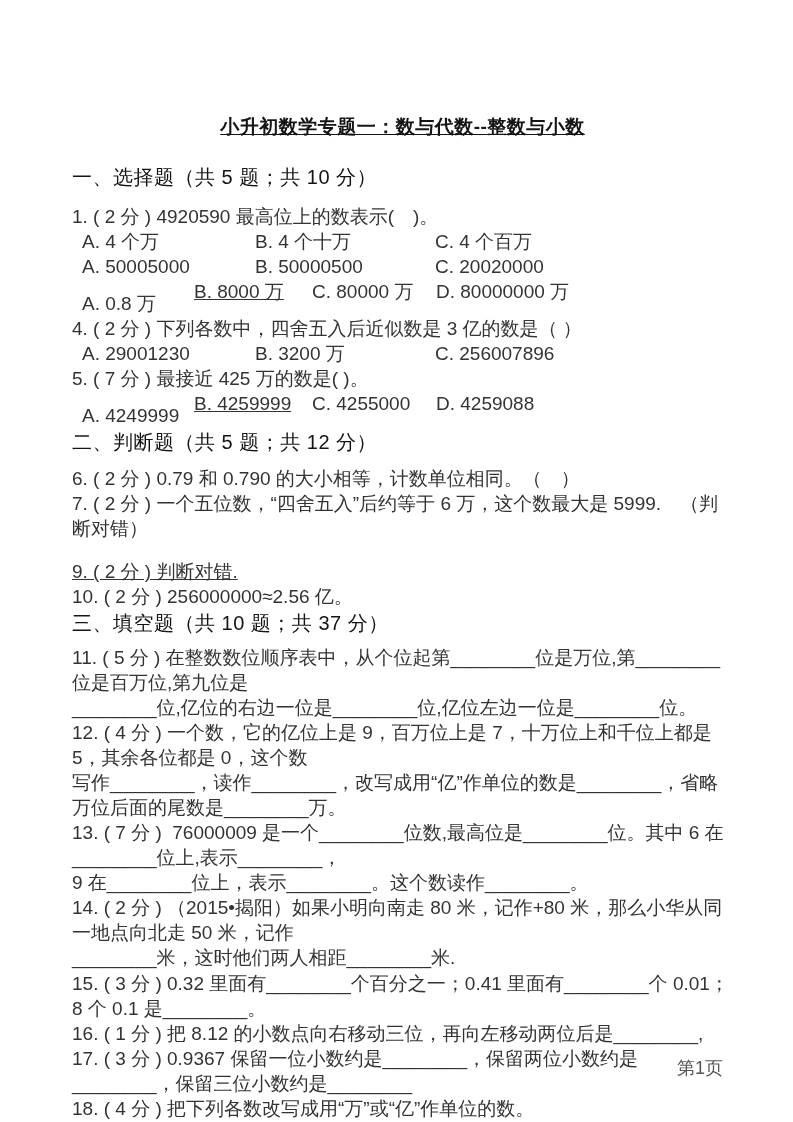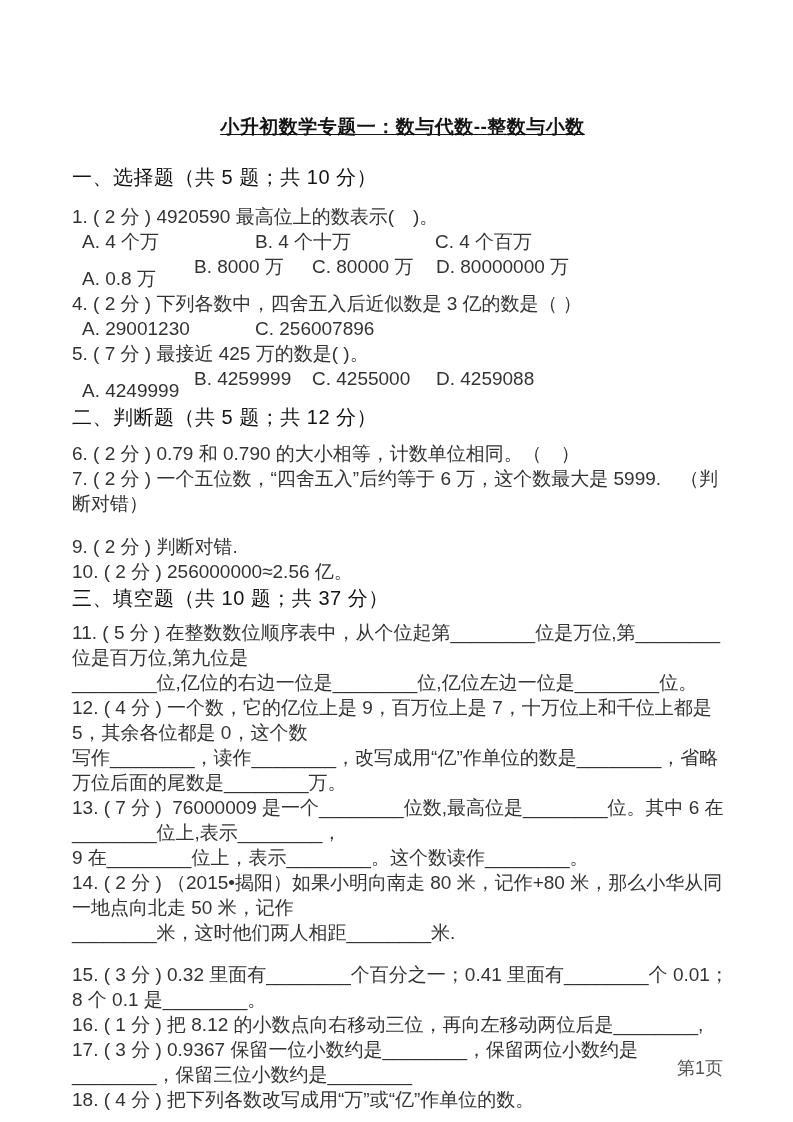--- a/index.html
+++ b/index.html
@@ -38,27 +38,27 @@
     line-height: 25px;
     color: #333333;
     white-space: pre-wrap;
   }
   .opts { display: flex; padding-left: 10px; }
   .opts span { display: inline-block; }
   .c3 span:nth-child(1) { width: 173px; }
   .c3 span:nth-child(2) { width: 180px; }
   .c3 span:nth-child(3) { flex: 1; }
   .c4 span:nth-child(1) { width: 112px; margin-top: 12px; }
-  .c4 span:nth-child(2) { width: 118px; }
+  .c4 span:nth-child(2) { width: 118px; text-decoration: underline; }
   .c4 span:nth-child(3) { width: 124px; }
   .c4 span:nth-child(4) { flex: 1; }
   .mt13 { margin-top: 13px; }
   .mt10 { margin-top: 10px; }
-  .mt18 { margin-top: 18px; }
-  .mt17 { margin-top: 17px; }
+  .mt18 { margin-top: 18px; text-decoration: underline; }
+  .mt17 { margin-top: 1px; }
   .mt8  { margin-top: 8px; }
   .footer {
     position: absolute;
     right: 70px; top: 1056px;
     font-size: 18px;
     color: #555555;
   }
 </style>
 </head>
 <body>
@@ -69,31 +69,37 @@
 
   <div class="sec-h h1m">一、选择题（共 5 题；共 10 分）</div>
 
   <div class="ln mt13">1. ( 2 分 ) 4920590 最高位上的数表示(　)。</div>
   <div class="ln opts c3">
     <span>A. 4 个万</span>
     <span>B. 4 个十万</span>
     <span>C. 4 个百万</span>
   </div>
 
+  <div class="ln opts c3">
+    <span>A. 50005000</span>
+    <span>B. 50000500</span>
+    <span>C. 20020000</span>
+  </div>
 
   <div class="ln opts c4">
     <span>A. 0.8 万</span>
     <span>B. 8000 万</span>
     <span>C. 80000 万</span>
     <span>D. 80000000 万</span>
   </div>
 
   <div class="ln">4. ( 2 分 ) 下列各数中，四舍五入后近似数是 3 亿的数是（ ）</div>
   <div class="ln opts c3">
     <span>A. 29001230</span>
+    <span>B. 3200 万</span>
     <span>C. 256007896</span>
   </div>
 
   <div class="ln">5. ( 7 分 ) 最接近 425 万的数是( )。</div>
   <div class="ln opts c4">
     <span>A. 4249999</span>
     <span>B. 4259999</span>
     <span>C. 4255000</span>
     <span>D. 4259088</span>
   </div>

